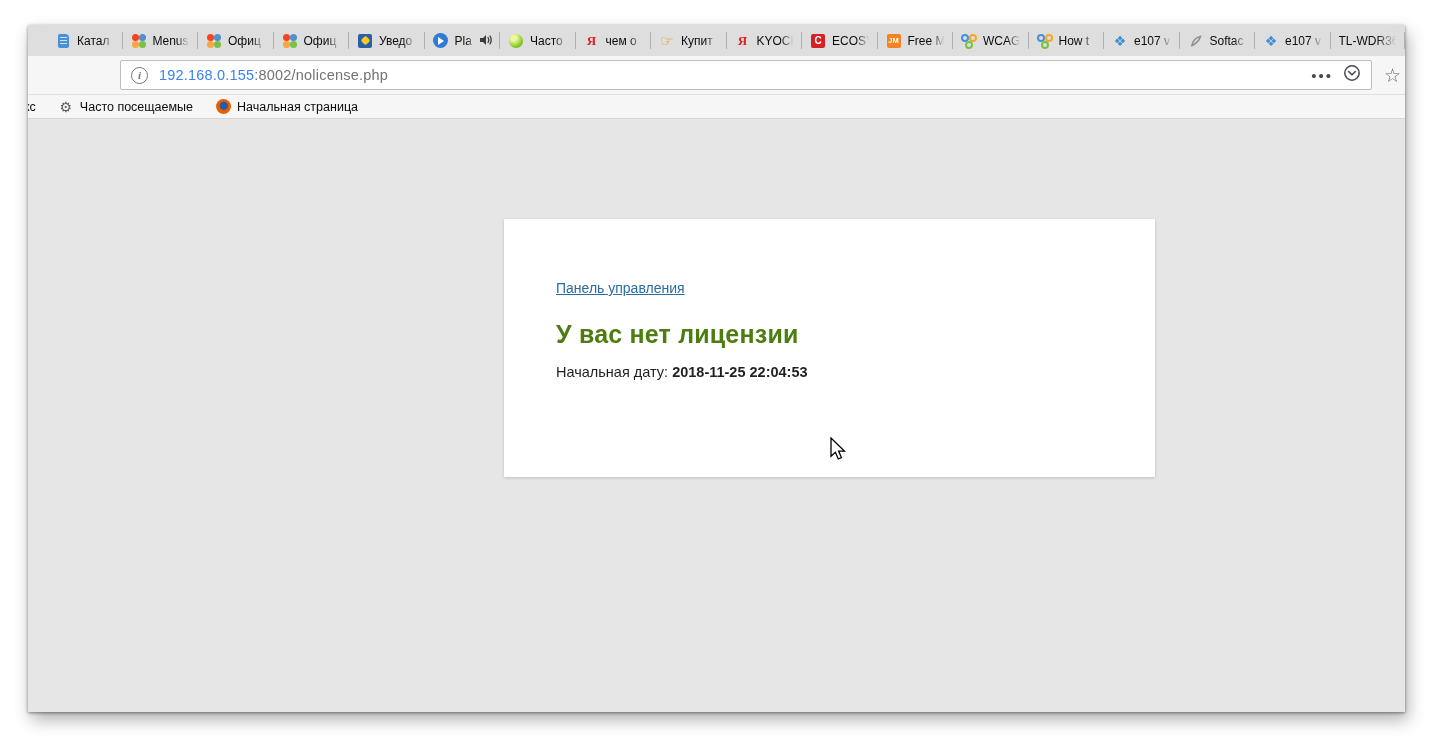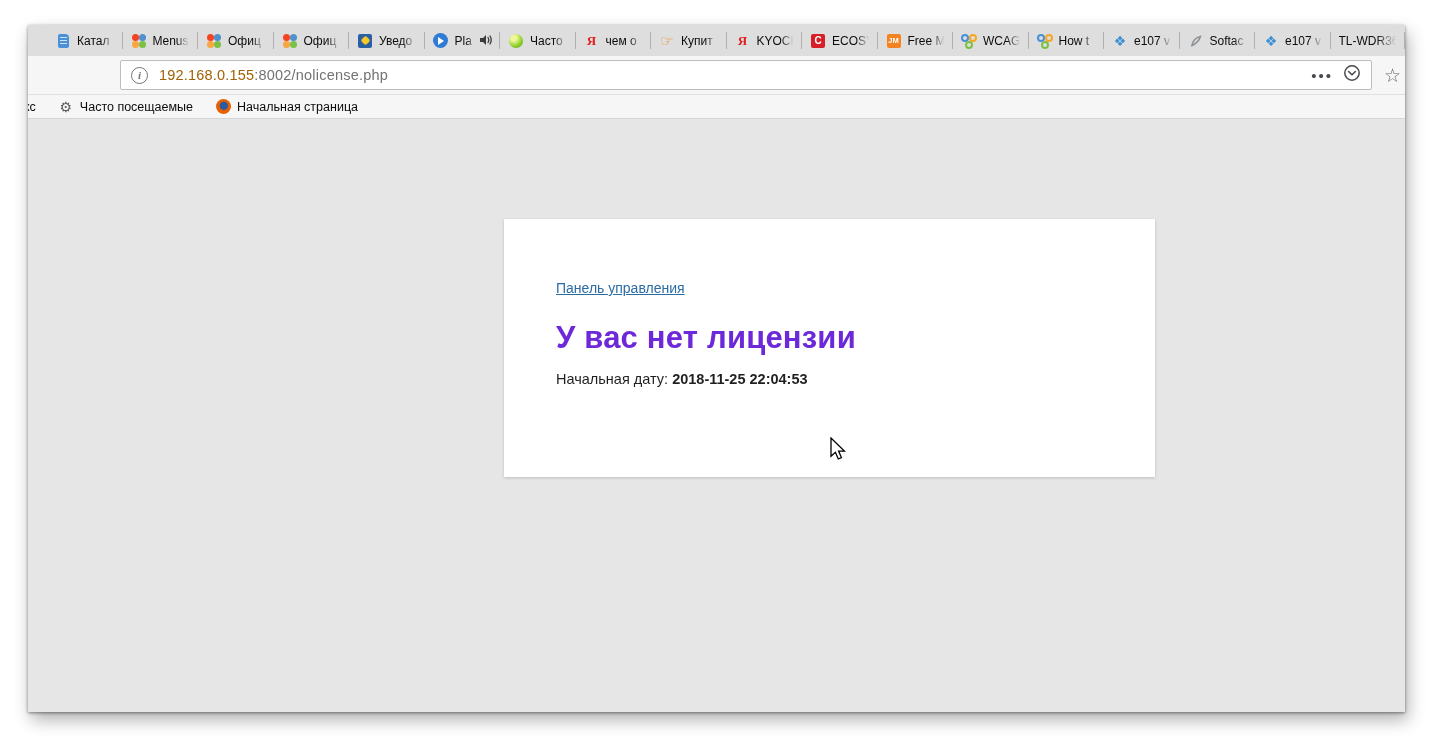--- a/index.html
+++ b/index.html
@@ -48,42 +48,42 @@
 
   
   .navbar { height: 39px; background: #f6f6f6; display: flex; align-items: center; padding-left: 92px;
             border-bottom: 1px solid #e0e0e0; }
   .urlbar { width: 1252px; height: 30px; background: #fff; border: 1px solid #bdbdbd; border-radius: 2px;
             display: flex; align-items: center; padding: 0 10px; }
   .info-icon { width: 17px; height: 17px; border: 1.4px solid #737373; border-radius: 50%; color: #737373;
                font-size: 11px; font-weight: bold; display: flex; align-items: center; justify-content: center;
                margin-right: 11px; font-family: "Liberation Serif", serif; font-style: italic; }
   .url-text { font-size: 14.5px; letter-spacing: .2px; white-space: nowrap; }
-  .url-host { color: #a16207; }
+  .url-host { color: #3b82f6; }
   .url-rest { color: #737373; }
   .url-spacer { flex: 1; }
   .page-actions { color: #4a4a4f; font-size: 15px; letter-spacing: 2px; padding: 0 10px; }
   .star { margin-left: 12px; font-size: 19px; color: #5f6368; line-height: 1; }
 
   
   .bookmarksbar { height: 24px; background: #f6f6f6; display: flex; align-items: center; gap: 22px;
                   padding-left: 2px; border-bottom: 1px solid #d6d6d6; overflow: hidden; }
   .bookmark { display: flex; align-items: center; gap: 6px; font-size: 12.5px; color: #0c0c0d; white-space: nowrap; }
   .bookmark.clipped { margin-left: -6px; }
   .gear { font-size: 14px; color: #5a5a5a; line-height: 1; font-family: "DejaVu Sans", sans-serif; }
   .fxlogo { width: 15px; height: 15px; border-radius: 50%;
             background: radial-gradient(circle at 52% 45%, #2c5aa0 0 33%, #e66000 40% 70%, #ffcb00 78% 100%); }
 
   
   .content { position: relative; height: 592px; background: #e6e6e6; }
   .card { position: absolute; left: 476px; top: 100px; width: 651px; height: 258px; background: #fff;
           box-shadow: 0 1px 3px rgba(0,0,0,.18); padding: 60px 52px 0 52px; color: #211f1f; }
   .card a { text-decoration: underline; cursor: pointer; }
   .panel-link { font-size: 14px; color: #2b6ca3; display: inline-block; }
-  .card h1 { font-size: 31px; font-weight: bold; color: #6d28d9; margin-top: 23px; letter-spacing: .2px; }
+  .card h1 { font-size: 25px; font-weight: bold; color: #4d7c0f; margin-top: 23px; letter-spacing: .2px; }
   .date-line { margin-top: 15px; font-size: 14.5px; }
   .date-line b { font-weight: bold; }
   .card ul { margin-top: 10px; padding-left: 33px; font-size: 14.5px; }
   .card li { margin-bottom: 3px; line-height: 17.5px; }
   .card li i { font-style: italic; }
   .support-link { color: #2278c8; }
 
   .cursor { position: absolute; left: 802px; top: 318px; width: 17px; height: 24px; pointer-events: none; }
 </style>
 </head>

